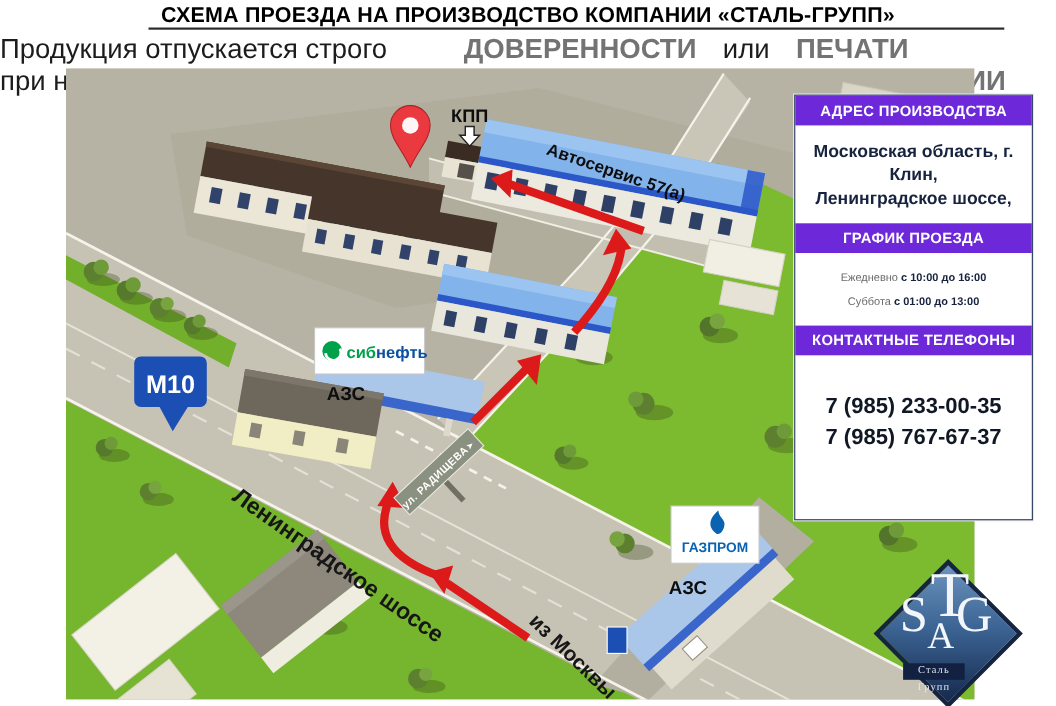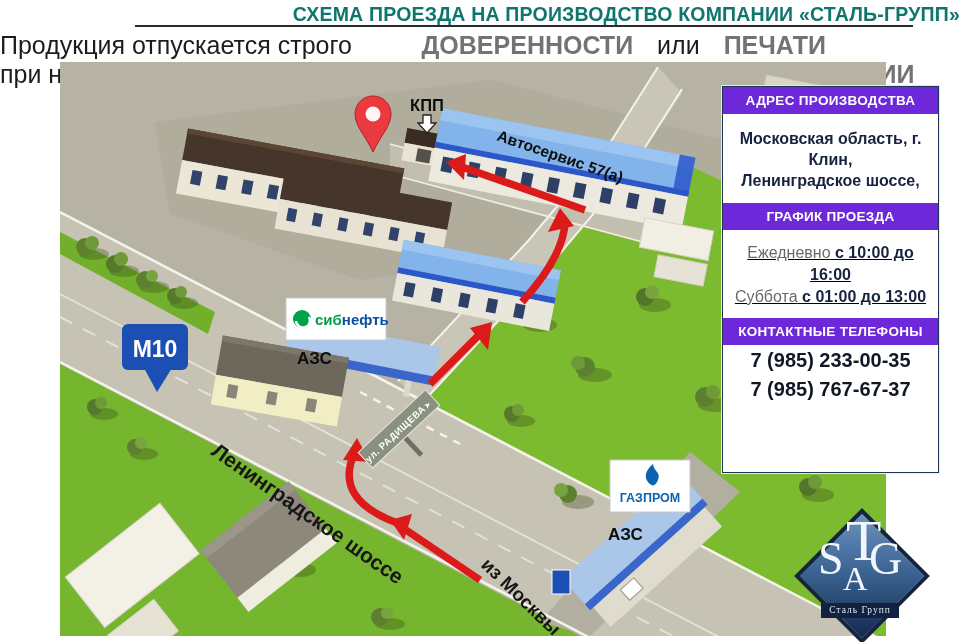--- a/index.html
+++ b/index.html
@@ -1,57 +1,57 @@
 <!DOCTYPE html>
 <html><head>
 <meta charset="utf-8">
 <style>
   html,body{margin:0;padding:0;background:#ffffff;}
   body{width:960px;height:642px;position:relative;overflow:hidden;
        font-family:"Liberation Sans","DejaVu Sans",sans-serif;}
   .page{position:absolute;inset:0;background:#fff;}
 
   
-  .hdr-title{position:absolute;top:3px;left:0;width:100%;text-align:right;
-    font-size:19.5px;font-weight:bold;color:#0f766e;letter-spacing:.2px;}
+  .hdr-title{position:absolute;top:3px;left:0;width:100%;text-align:center;
+    font-size:19.5px;font-weight:bold;color:#000000;letter-spacing:.2px;}
   .hdr-rule{position:absolute;top:25px;left:135px;width:778px;height:2px;background:#2b2b2b;}
   .hdr-sub{position:absolute;top:31px;left:0;width:100%;display:flex;justify-content:center;
     gap:24px;font-size:25px;color:#1c1c1c;font-weight:500;}
   .hdr-sub .hl{color:#737373;font-weight:bold;}
 
   
   .map-wrap{position:absolute;left:60px;top:62px;width:826px;height:574px;}
   .map-wrap svg{display:block;}
 
   
   .sidebar{position:absolute;left:722px;top:86px;width:215px;height:385px;
     background:#fff;border:1px solid #22345a;box-shadow:0 0 0 1px #e8e8e8;}
   .sb-bar{background:#6d28d9;color:#fff;font-weight:bold;font-size:13.5px;
     text-align:center;padding:6px 2px;letter-spacing:.3px;}
   .sb-address{margin:14px 6px 12px;text-align:center;font-weight:bold;
     font-size:16px;line-height:21px;color:#16233f;}
-  .sb-sched{margin:12px 4px 10px;text-align:center;font-size:16px;line-height:22px;text-decoration:underline;}
+  .sb-sched{margin:12px 4px 10px;text-align:center;font-size:10px;line-height:22px;}
   .sb-sched .lbl{color:#6a6a6a;}
   .sb-sched .val{color:#16233f;font-weight:bold;}
-  .sb-phones{margin:1px 4px 0;text-align:center;font-weight:bold;
+  .sb-phones{margin:32px 4px 0;text-align:center;font-weight:bold;
     font-size:20px;line-height:29px;color:#101826;}
 
   
   .stg{position:absolute;left:792px;top:506px;width:136px;height:136px;}
   .stg .diamond{position:absolute;left:22px;top:22px;width:88px;height:88px;
     transform:rotate(45deg);border:4px solid #152440;
     background:linear-gradient(135deg,#6d93bd 0%,#3c6595 45%,#16294d 100%);}
   .stg .letters{position:absolute;inset:0;color:#f2f5fa;
     font-family:"Liberation Serif","DejaVu Serif",serif;}
   .stg .letters span{position:absolute;line-height:1;}
   .stg .lt-t{left:54px;top:6px;font-size:58px;}
   .stg .lt-s{left:26px;top:30px;font-size:46px;}
   .stg .lt-g{left:77px;top:30px;font-size:46px;}
   .stg .lt-a{left:51px;top:56px;font-size:34px;}
-  .stg .band{position:absolute;left:29px;top:97px;width:78px;height:15px;
+  .stg .band{position:absolute;left:29px;top:97px;width:56px;height:15px;
     background:#122141;color:#dfe6f0;font-family:"Liberation Serif","DejaVu Serif",serif;
     font-size:9.5px;text-align:center;line-height:15px;letter-spacing:1px;}
 
   
   text{font-family:"Liberation Sans","DejaVu Sans",sans-serif;}
 </style>
 </head>
 <body>
 
 <div class="page">

